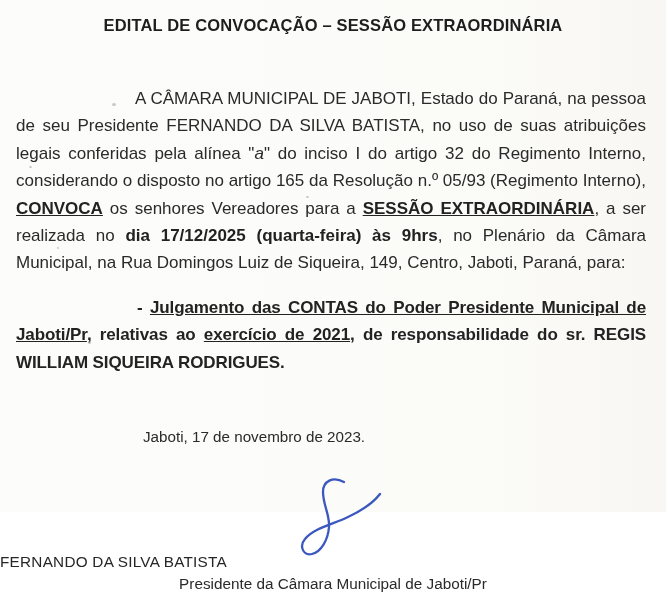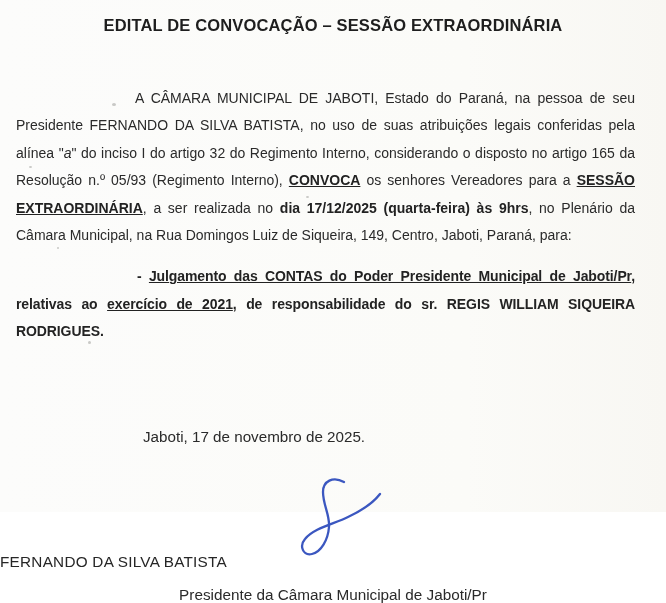--- a/index.html
+++ b/index.html
@@ -22,23 +22,23 @@
   .doc-title {
     padding-top: 16px;
     text-align: center;
     font-size: 16.5px;
     font-weight: 700;
     letter-spacing: 0.15px;
     color: #1e1e1e;
   }
   .para {
     margin-left: 16px;
-    margin-right: 31px;
+    margin-right: 20px;
     text-align: justify;
-    font-size: 14px;
+    font-size: 17px;
     line-height: 27.4px;
     color: #2a2a2a;
   }
   .p1 {
     margin-top: 50px;
     text-indent: 119px;
   }
   .p2 {
     margin-top: 13px;
     text-indent: 121px;
@@ -83,21 +83,20 @@
     color: #262626;
   }
   .sig-role {
     position: absolute;
     top: 575px;
     left: 0;
     width: 100%;
     text-align: center;
     font-size: 15.3px;
     color: #2a2a2a;
-    margin-top: 11px;
   }
   .speckle {
     position: absolute;
     background: #9f9f9a;
     border-radius: 50%;
     opacity: 0.55;
   }
   .s1 { left: 112px; top: 103px; width: 4px; height: 3px; }
   .s2 { left: 29px;  top: 166px; width: 3px; height: 2px; }
   .s3 { left: 306px; top: 196px; width: 3px; height: 2px; }
@@ -108,21 +107,21 @@
 <body>
 
 <div class="page">
 
   <div class="doc-title">EDITAL DE CONVOCAÇÃO – SESSÃO EXTRAORDINÁRIA</div>
 
   <p class="para p1"><span>A CÂMARA MUNICIPAL DE JABOTI, Estado do Paraná, na pessoa de seu Presidente FERNANDO DA SILVA BATISTA, no uso de suas atribuições legais conferidas pela alínea "</span><span class="run-italic">a</span><span>" do inciso I do artigo 32 do Regimento Interno, considerando o disposto no artigo 165 da Resolução n.º 05/93 (Regimento Interno), </span><span class="run-bold-underline">CONVOCA</span><span> os senhores Vereadores para a </span><span class="run-bold-underline">SESSÃO EXTRAORDINÁRIA</span><span>, a ser realizada no </span><span class="run-bold">dia 17/12/2025 (quarta-feira) às 9hrs</span><span>, no Plenário da Câmara Municipal, na Rua Domingos Luiz de Siqueira, 149, Centro, Jaboti, Paraná, para:</span></p>
 
   <p class="para p2"><span>- </span><span class="run-bold-underline">Julgamento das CONTAS do Poder Presidente Municipal de Jaboti/Pr</span><span>, relativas ao </span><span class="run-bold-underline">exercício de 2021</span><span>, de responsabilidade do sr. REGIS WILLIAM SIQUEIRA RODRIGUES.</span></p>
 
-  <div class="dateline">Jaboti, 17 de novembro de 2025.</div>
+  <div class="dateline">Jaboti, 17 de novembro de 2023.</div>
 
   <svg class="sig-svg" viewBox="0 0 120 84" xmlns="http://www.w3.org/2000/svg">
     <path d="M 70 5
              C 59 -1, 49 4, 49 15
              C 49 28, 56 38, 55 50
              C 54 63, 47 75, 38 77
              C 29 79, 25 69, 31 62
              C 40 51, 60 47, 74 40
              C 89 33, 99 26, 106 17" fill="none" stroke-width="2.3" stroke-linecap="round" stroke="#3b57c0"></path>
   </svg>

